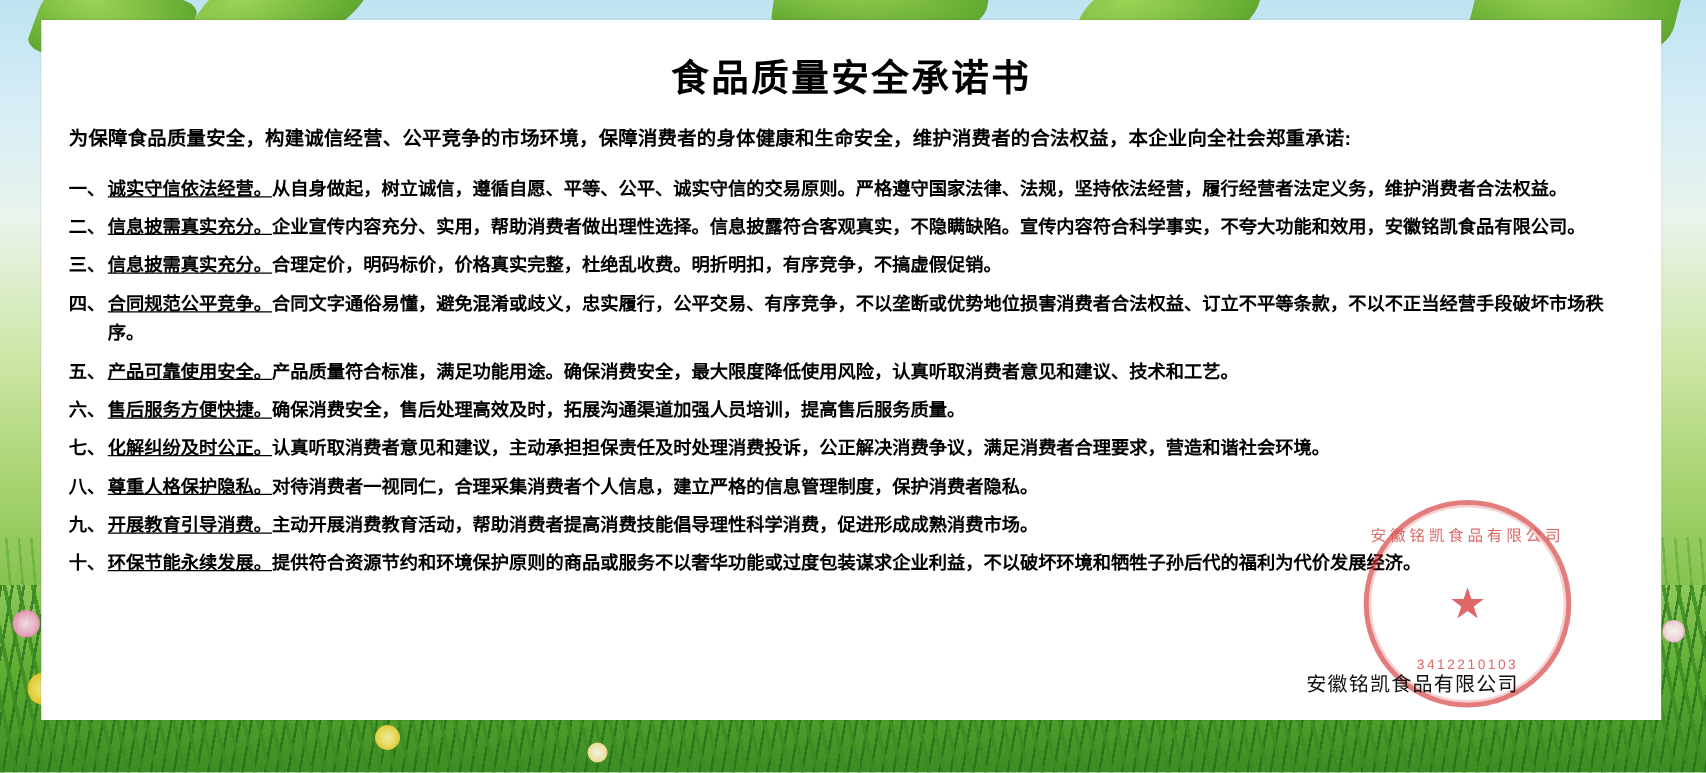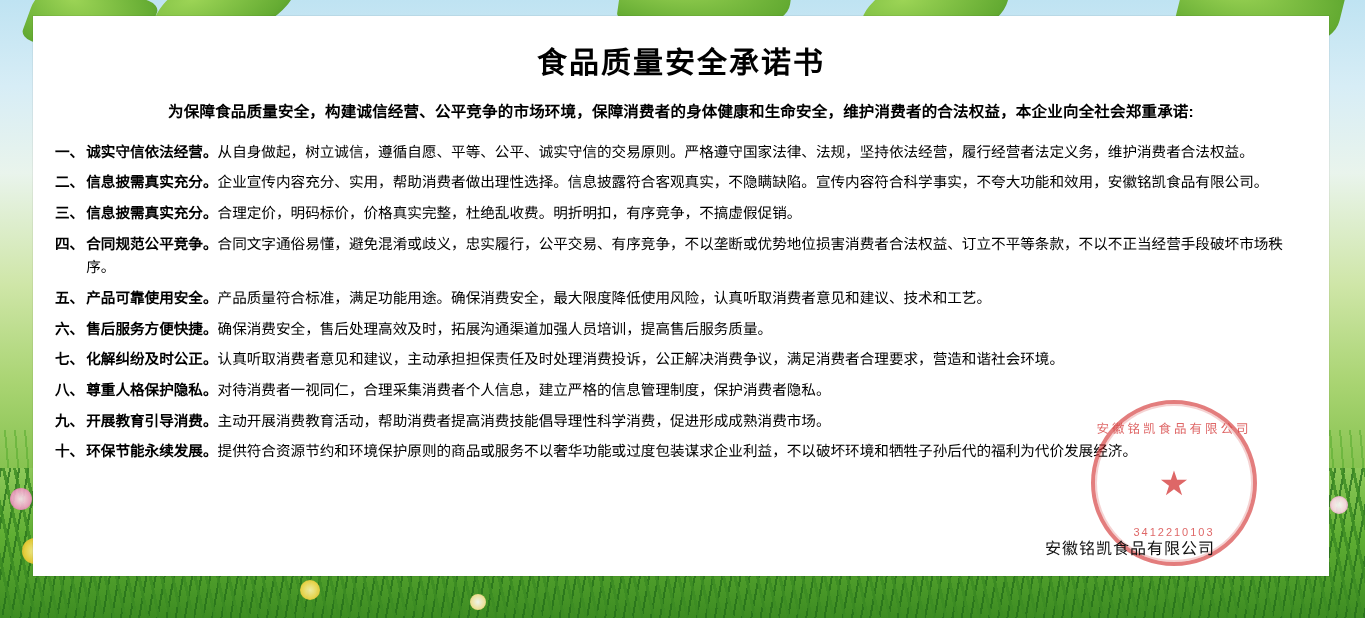--- a/index.html
+++ b/index.html
@@ -111,21 +111,20 @@
     font-family: "DejaVu Sans", "Liberation Sans", sans-serif;
   }
 
   .doc-lead {
     font-size: 15.5px;
     font-weight: bold;
     color: #000;
     line-height: 1.6;
     margin: 0 0 16px 0;
     letter-spacing: 0.2px;
-    text-align: center;
   }
 
   .clause-list {
     list-style: none;
     margin: 0;
     padding: 0;
   }
   .clause {
     display: flex;
     align-items: flex-start;
@@ -138,23 +137,24 @@
     flex: 0 0 auto;
     font-weight: bold;
     white-space: nowrap;
     padding-right: 2px;
   }
   .clause-body {
     flex: 1 1 auto;
   }
   .clause-head {
     font-weight: bold;
+    text-decoration: underline;
   }
   .clause-text {
-    font-weight: normal;
+    font-weight: bold;
   }
 
   
   .sign-block {
     position: absolute;
     right: 34px;
     bottom: 14px;
     width: 330px;
     text-align: center;
   }

